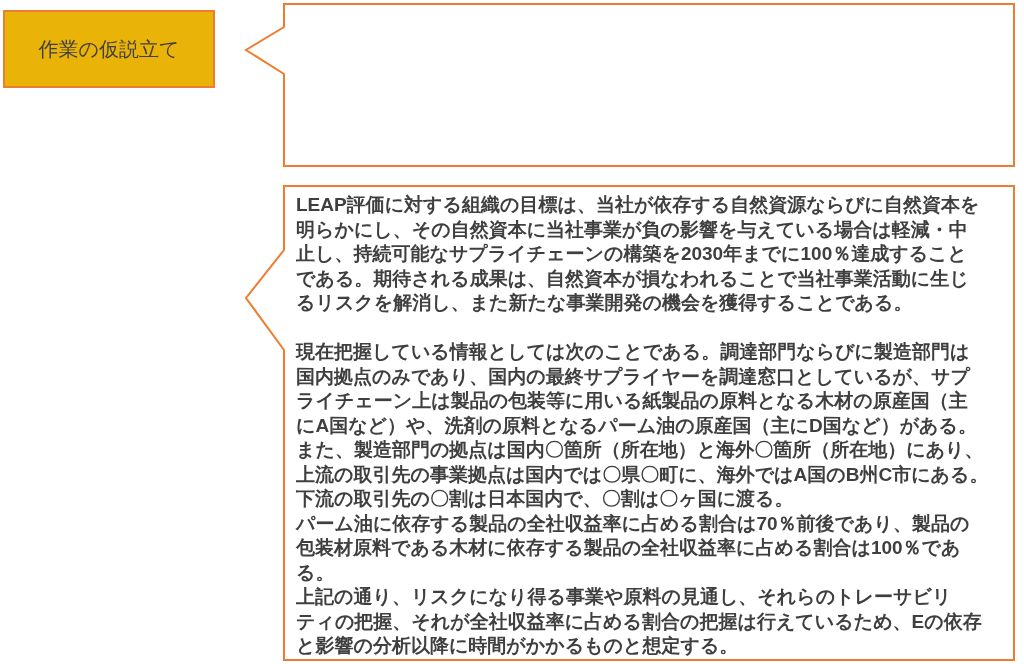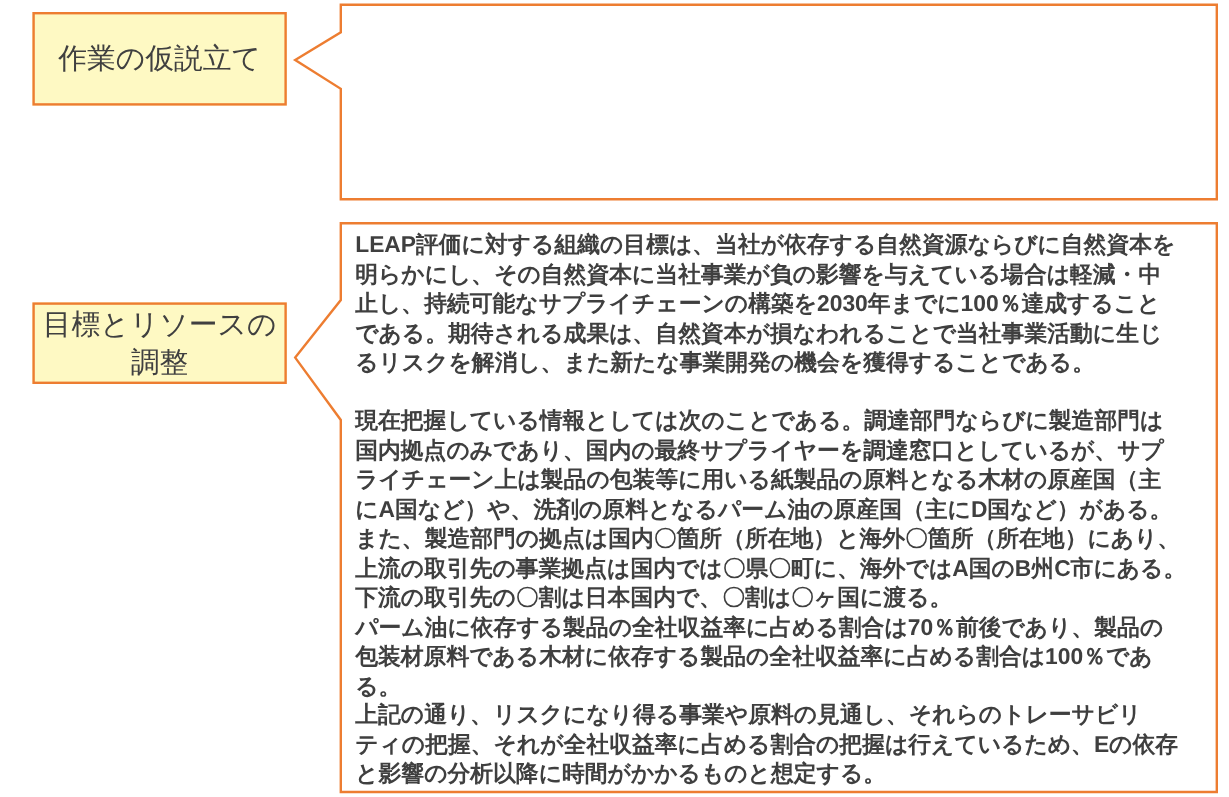--- a/index.html
+++ b/index.html
@@ -23,29 +23,28 @@
   }
   .shape-layer {
     position: absolute;
     left: 0; top: 0;
     width: 1024px;
     height: 664px;
   }
   .label-box {
     position: absolute;
     border: 2px solid #ed7d31;
-    background: #fef9c3;
+    background: #eab308;
     display: flex;
     align-items: center;
     justify-content: center;
-    font-size: 24px;
+    font-size: 20px;
     color: #404040;
     box-sizing: border-box;
     text-align: center;
-    margin-left: 24px;
   }
   #label-box-1 {
     left: 3px;
     top: 10px;
     width: 212px;
     height: 78px;
   }
   #label-box-2 {
     left: 3px;
     top: 252px;
@@ -79,23 +78,20 @@
 
   <svg class="shape-layer" width="1024" height="664" viewBox="0 0 1024 664">
     <polygon points="284,4 1014,4 1014,166 284,166 284,74 246,50 284,27" fill="#ffffff" stroke="#ed7d31" stroke-width="2" stroke-linejoin="miter"></polygon>
     <polygon points="284,186 1014,186 1014,660 284,660 284,350 246,298 284,250" fill="#ffffff" stroke="#ed7d31" stroke-width="2" stroke-linejoin="miter"></polygon>
   </svg>
 
   <div class="label-box" id="label-box-1">
     <span>作業の仮説立て</span>
   </div>
 
-  <div class="label-box" id="label-box-2">
-    <span>目標とリソースの調整</span>
-  </div>
 
 
   <div class="bubble-text" id="bubble-text-2">LEAP評価に対する組織の目標は、当社が依存する自然資源ならびに自然資本を
 明らかにし、その自然資本に当社事業が負の影響を与えている場合は軽減・中
 止し、持続可能なサプライチェーンの構築を2030年までに100％達成すること
 である。期待される成果は、自然資本が損なわれることで当社事業活動に生じ
 るリスクを解消し、また新たな事業開発の機会を獲得することである。
 
 現在把握している情報としては次のことである。調達部門ならびに製造部門は
 国内拠点のみであり、国内の最終サプライヤーを調達窓口としているが、サプ

